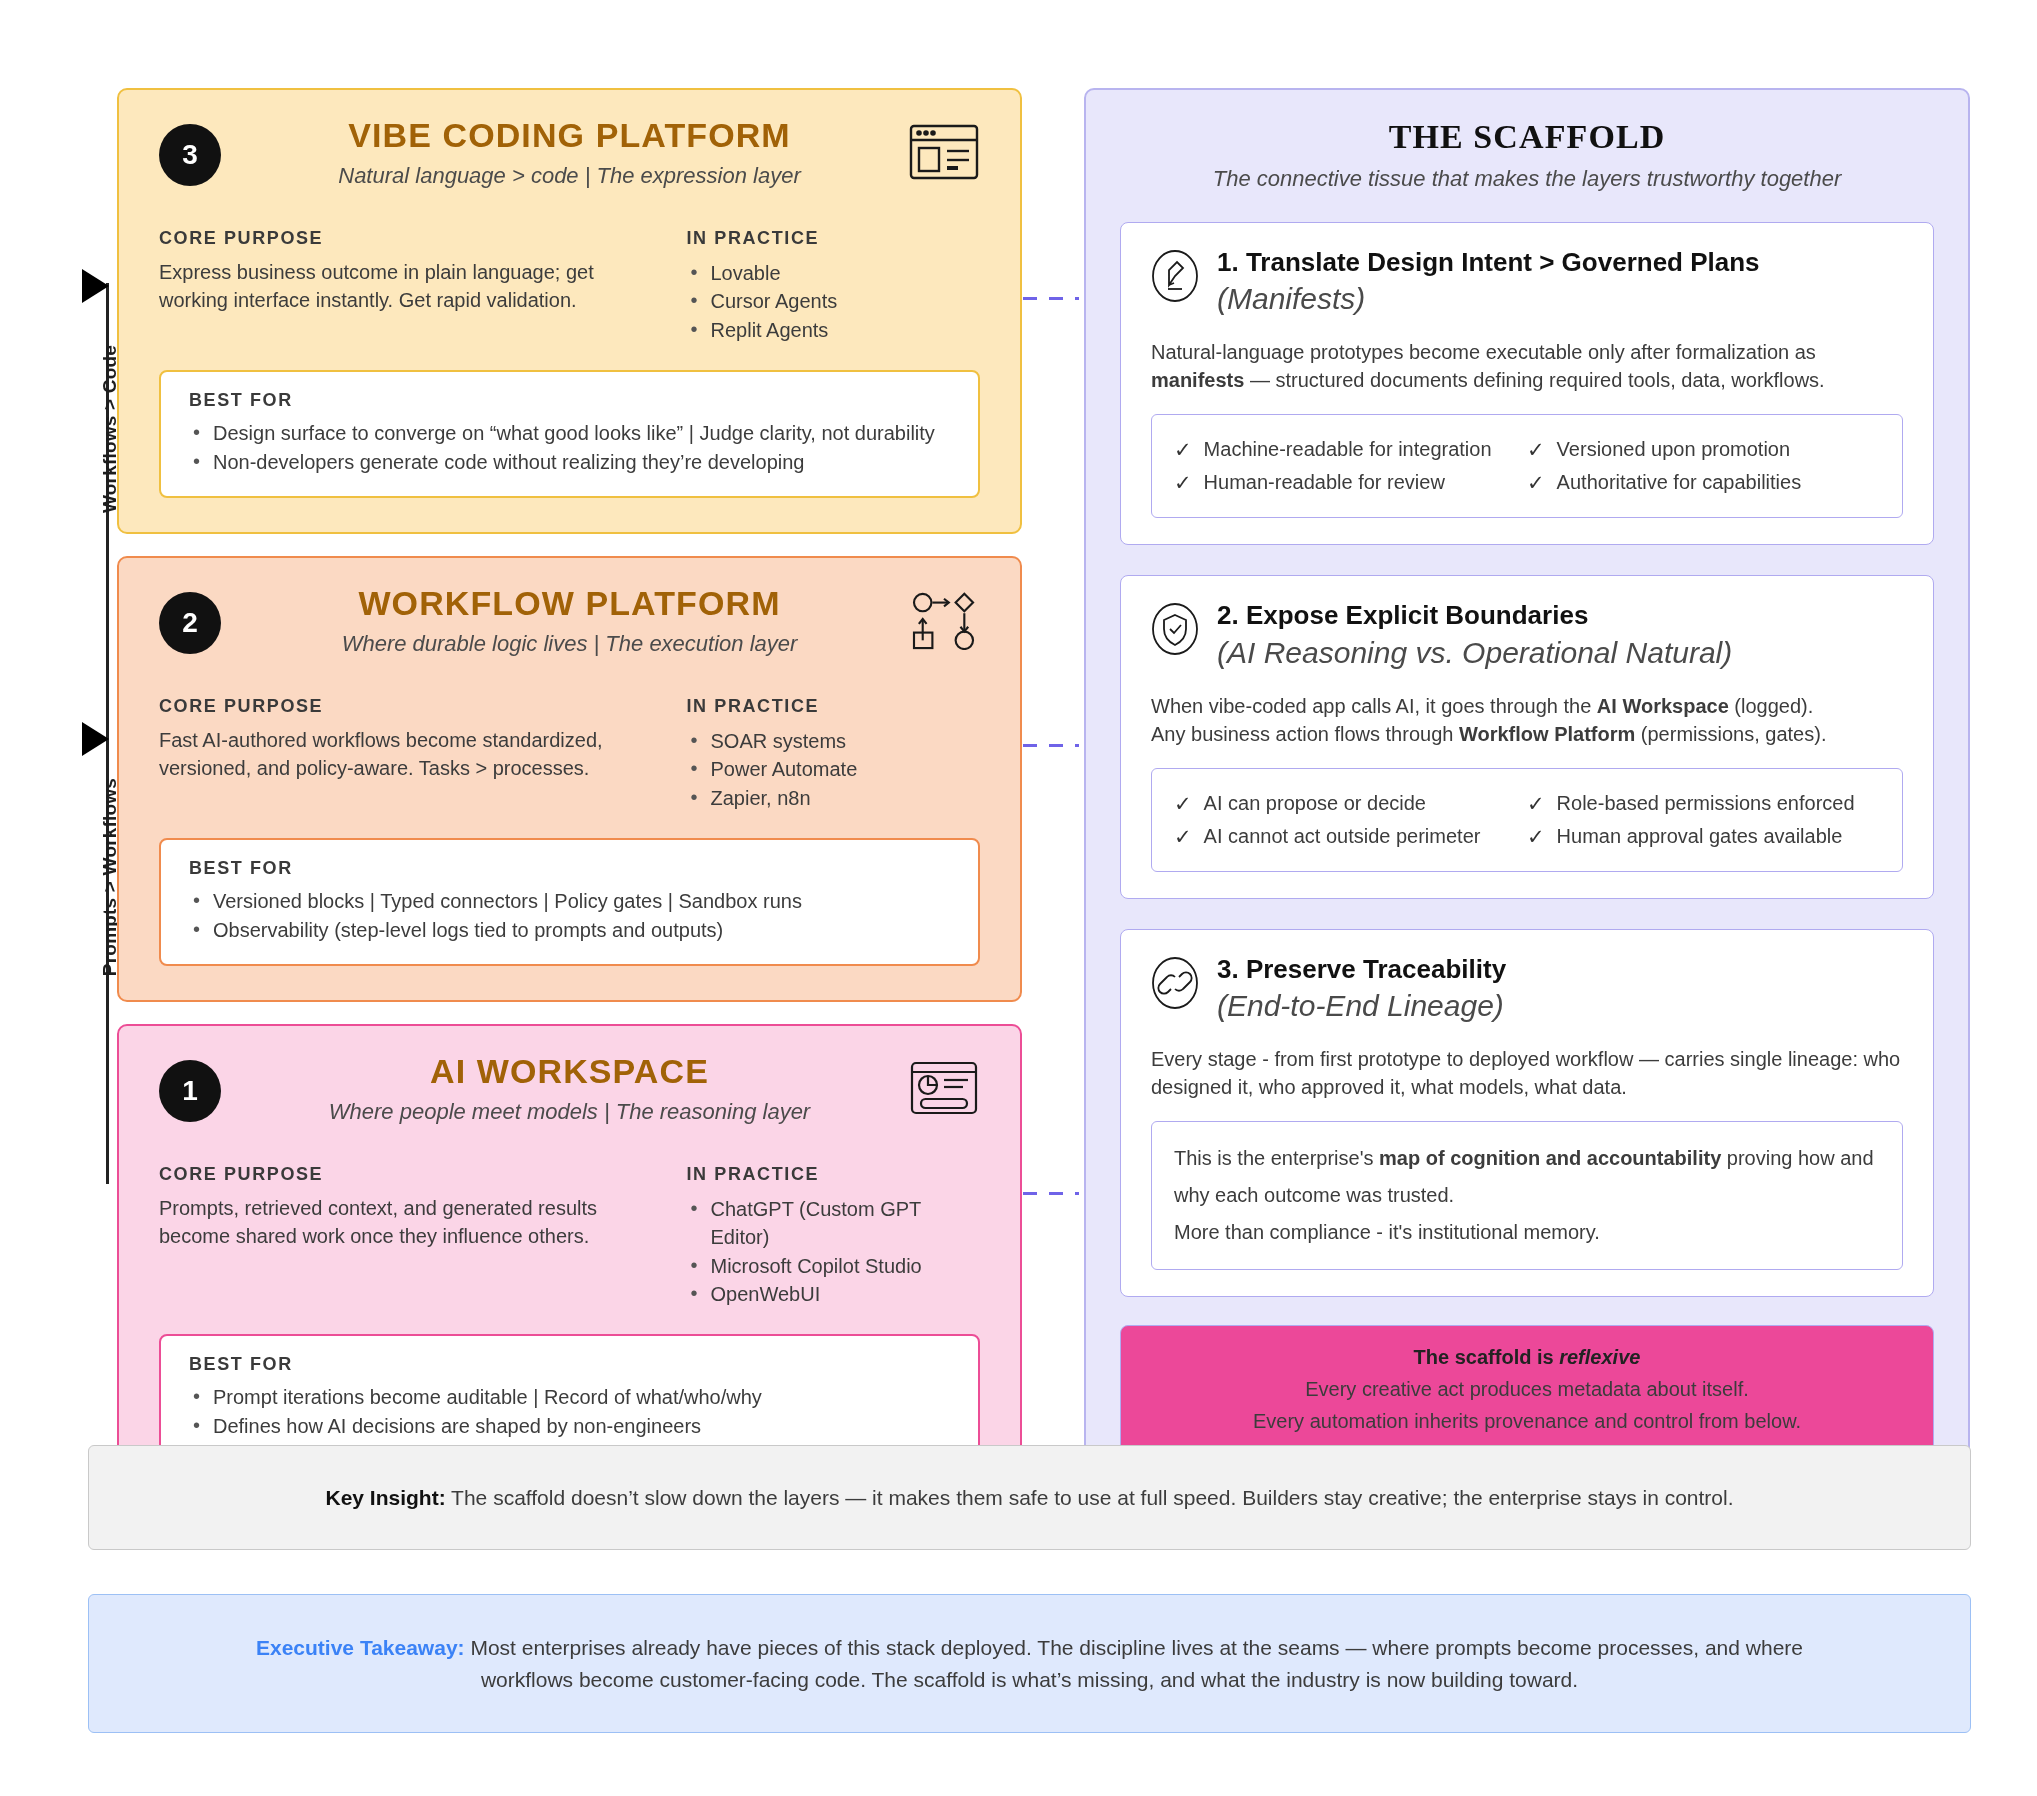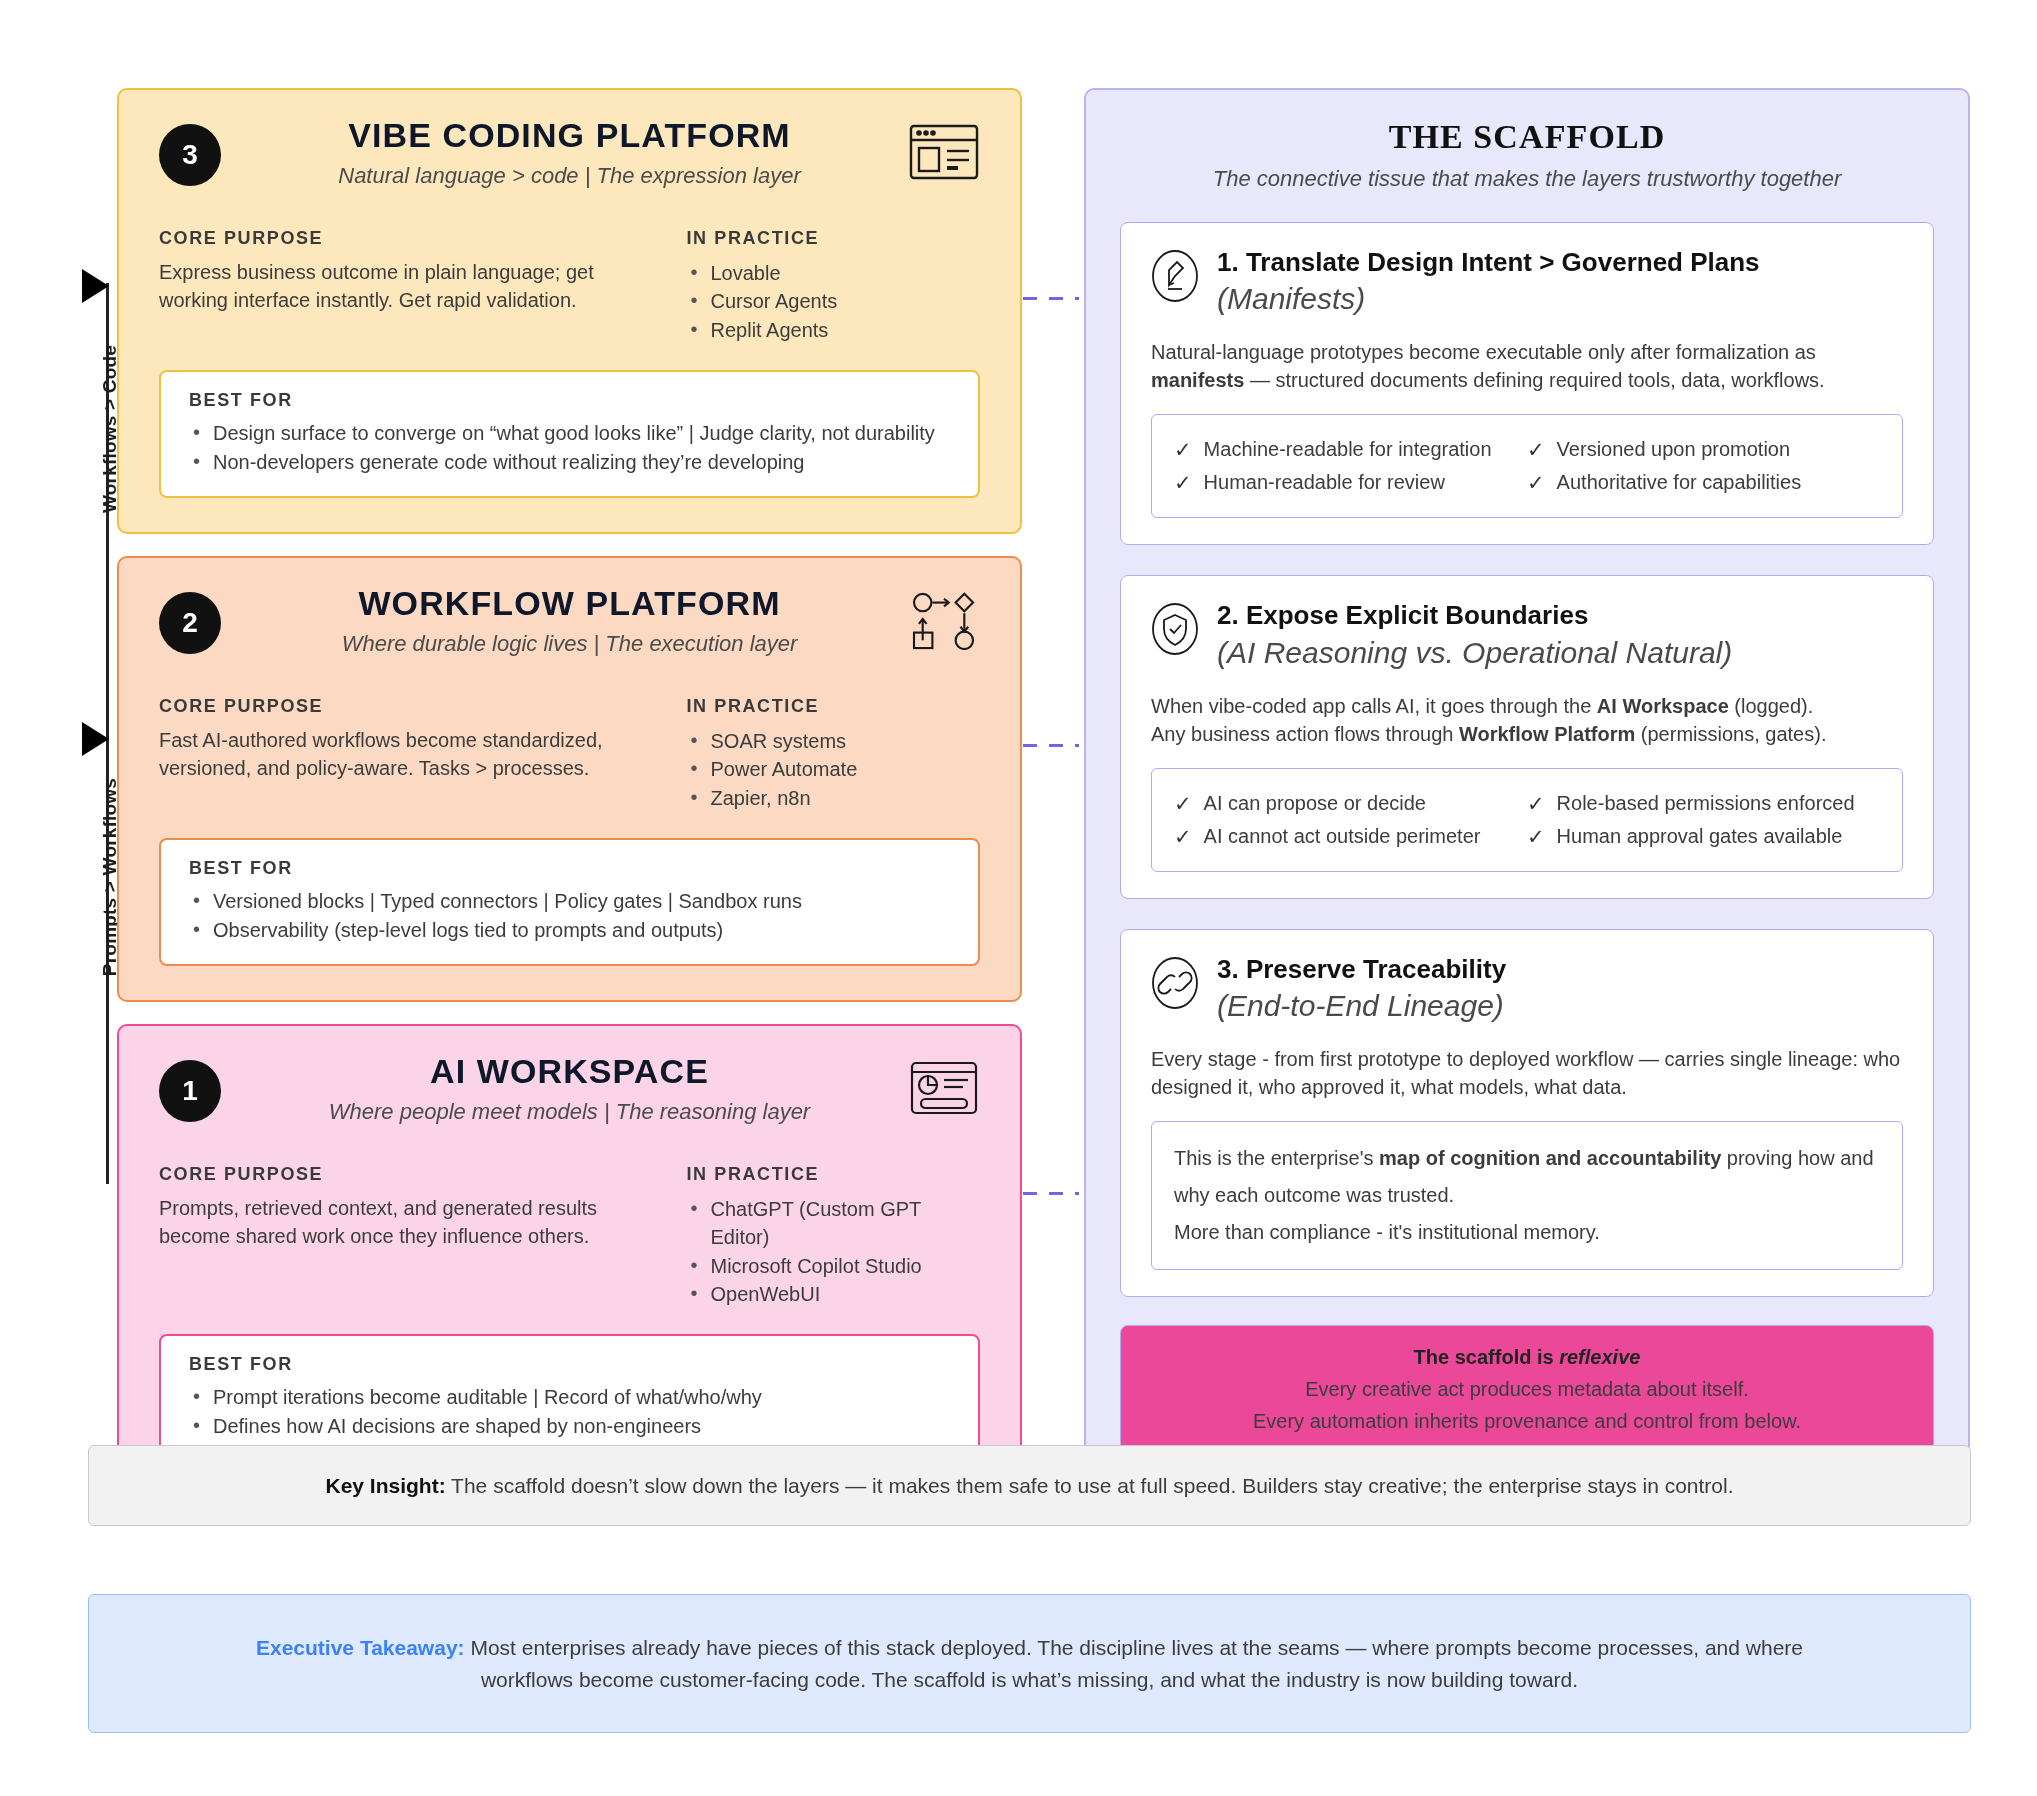--- a/index.html
+++ b/index.html
@@ -66,21 +66,21 @@
     position: absolute; left: 0; top: 8px;
     width: 62px; height: 62px; border-radius: 50%;
     background: #111; color: #fff;
     display: flex; align-items: center; justify-content: center;
     font-size: 28px; font-weight: 700;
   }
   .layer-title {
     text-align: center;
     font-size: 34px; font-weight: 800;
     letter-spacing: 1.1px;
-    color: #0f172a;
+    color: #a16207;
     padding: 0 90px;
     line-height: 1.15;
   }
   .layer-sub {
     text-align: center;
     font-size: 22px; font-style: italic;
     color: #4b4b4b;
     margin-top: 8px;
     padding: 0 90px;
   }
@@ -174,21 +174,21 @@
 
   
   .dash {
     position: absolute; height: 3px; width: 56px;
     background: repeating-linear-gradient(to right,#6f63e8 0 14px, transparent 14px 26px);
   }
 
   
   .keybar {
     position: absolute; left: 88px; top: 1445px;
-    width: 1883px; height: 81px;
+    width: 1883px; height: 105px;
     background: #f2f2f2; border: 1.5px solid #c9c9c9; border-radius: 6px;
     display: flex; align-items: center; justify-content: center;
     font-size: 21px; color: #3c3c3c; text-align: center;
   }
   .keybar b { color: #111; }
   .execbar {
     position: absolute; left: 88px; top: 1594px;
     width: 1883px; height: 139px;
     background: #dfe9fd; border: 1.5px solid #9cc0f5; border-radius: 6px;
     display: flex; align-items: center; justify-content: center;

